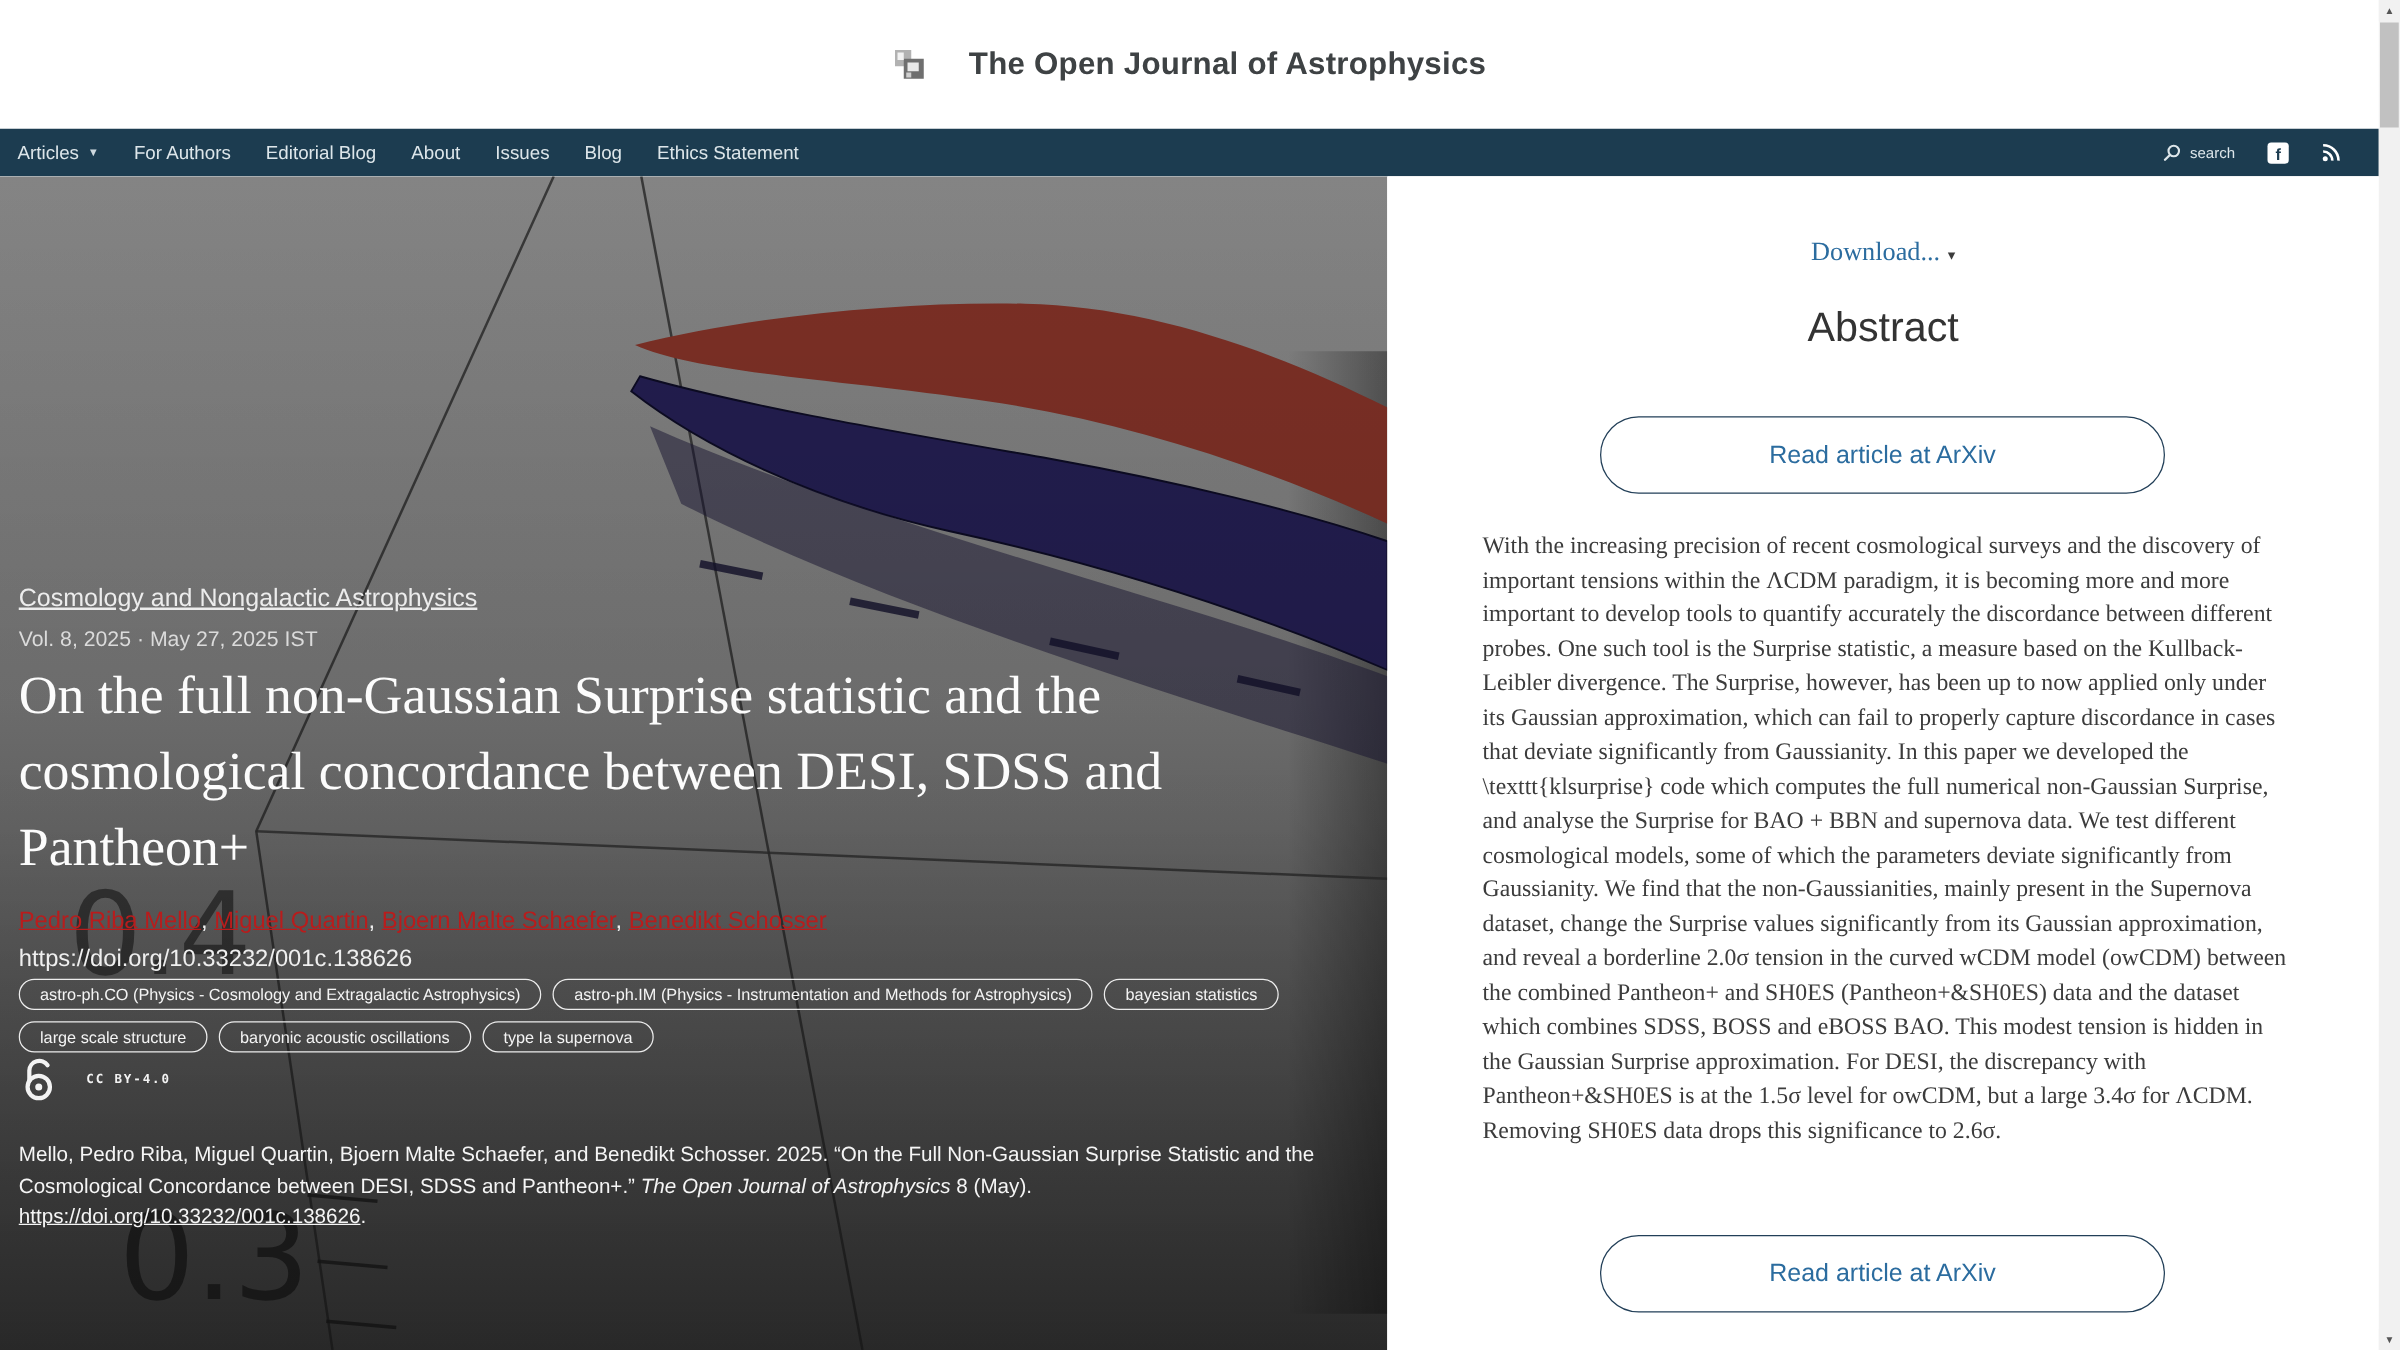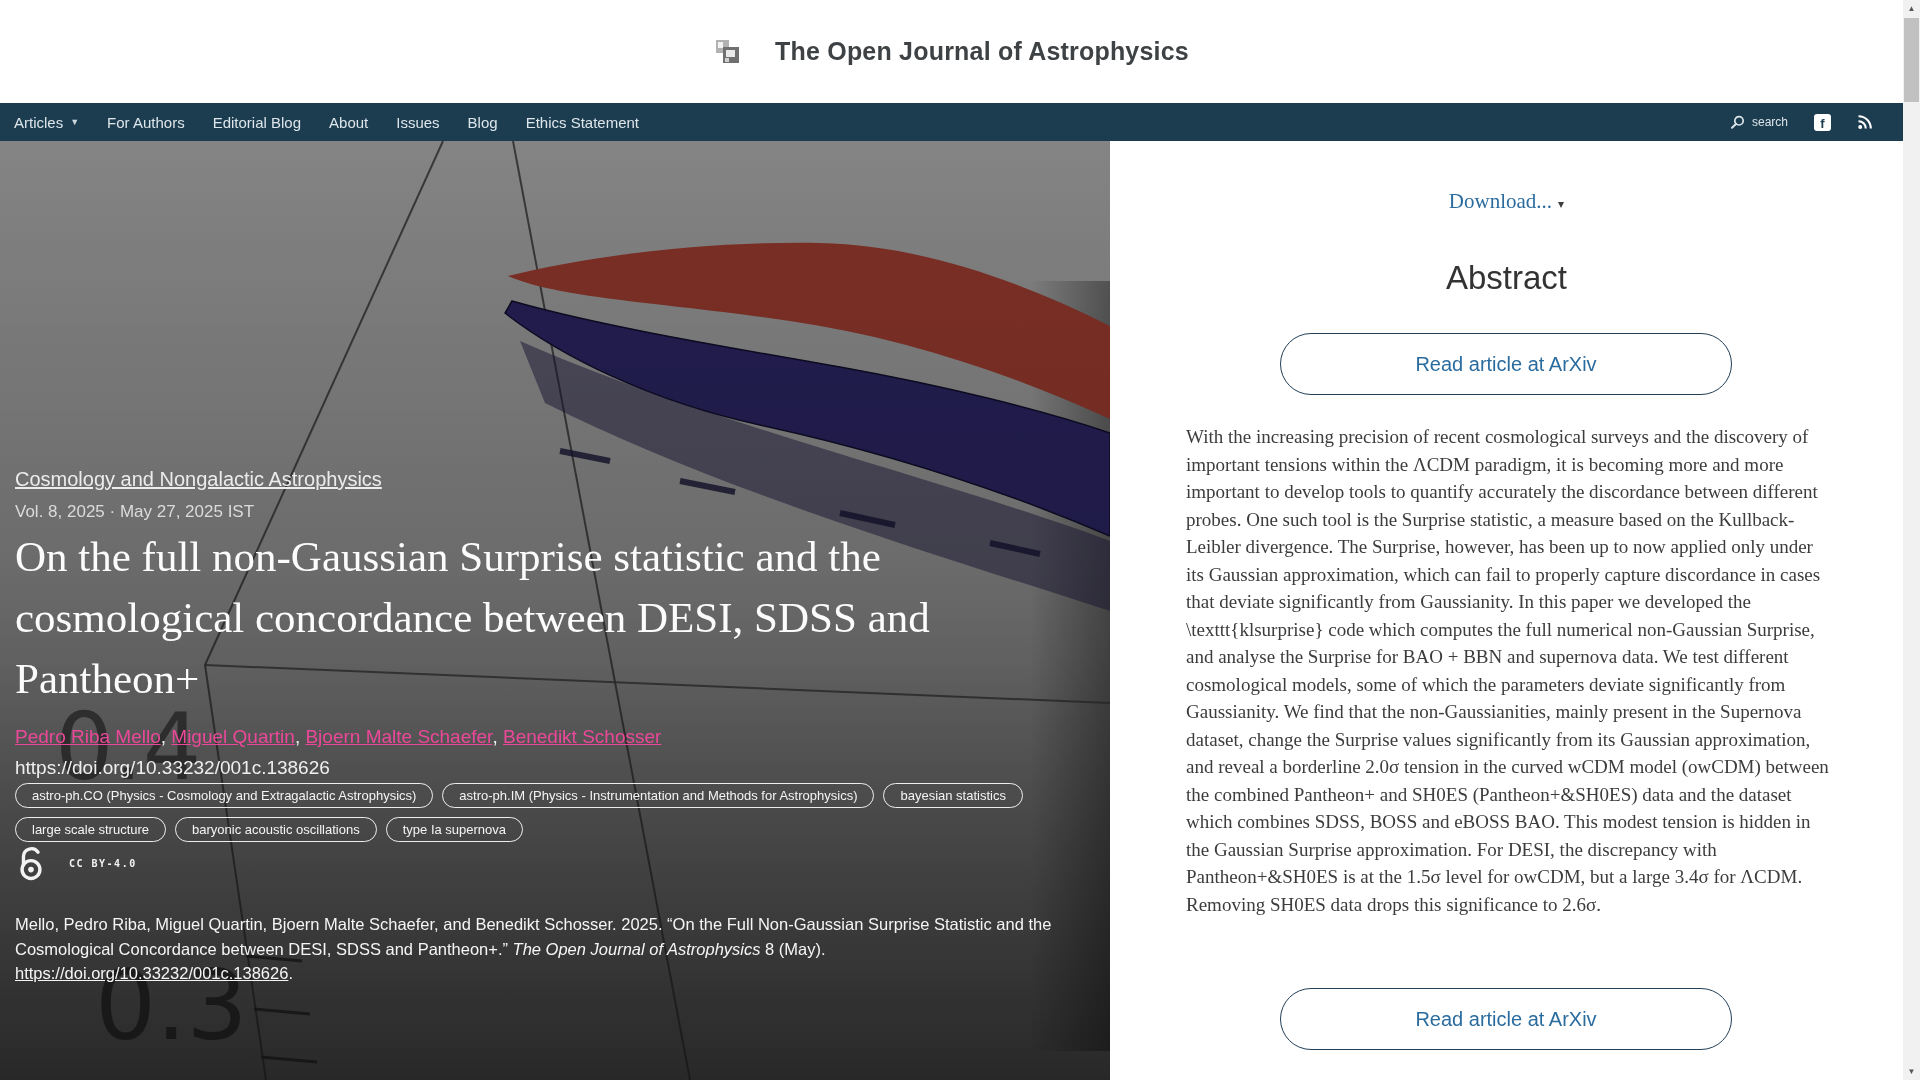--- a/index.html
+++ b/index.html
@@ -26,39 +26,39 @@
 
   
   #hero{position:absolute;left:0;top:141px;width:1110px;height:939px;overflow:hidden;}
   #hero-fig{position:absolute;left:0;top:0;}
   .hero-text{position:absolute;left:15px;color:#f2f2f2;}
   #hero-category{top:327px;font-size:20px;color:#ececec;text-decoration:underline;cursor:pointer;}
   #hero-meta{top:361px;font-size:17px;color:#dbdbdb;}
   #hero-title{top:385px;width:1040px;font-family:"Liberation Serif",serif;font-weight:400;
               font-size:43px;line-height:61px;color:#fcfcfc;}
   #hero-authors{top:585px;font-size:19px;color:#f0f0f0;}
-  #hero-authors a{color:#ec4899;text-decoration:underline;cursor:pointer;text-align:center;}
+  #hero-authors a{color:#b91c1c;text-decoration:underline;cursor:pointer;text-align:center;}
   #hero-doi{top:616px;font-size:19px;color:#efefef;}
   #hero-tags{top:642px;display:flex;flex-direction:column;gap:9px;}
   .tag-row{display:flex;gap:9px;}
   .tag{border:1.5px solid rgba(255,255,255,.9);border-radius:14px;padding:4px 16px;
        font-size:13px;color:#f4f4f4;white-space:nowrap;cursor:pointer;}
   #license-row{top:703px;display:flex;align-items:center;gap:22px;}
   #license-label{font-family:"DejaVu Sans Mono",monospace;font-size:10px;font-weight:700;
                  letter-spacing:1.5px;color:#f3f3f3;}
   #hero-citation{top:771px;width:1088px;font-size:16.5px;line-height:24.5px;color:#f5f5f5;}
   #hero-citation .journal{font-style:italic;}
   #hero-citation a{color:#f5f5f5;text-decoration:underline;cursor:pointer;}
 
   
   #panel{position:absolute;left:1110px;top:141px;width:793px;height:939px;background:#ffffff;}
   #download-link{position:absolute;left:0;top:48px;width:100%;text-align:center;
                  font-family:"Liberation Serif",serif;font-size:21px;color:#2b6c9f;cursor:pointer;}
   #download-link .dl-caret{font-size:12px;color:#3c3c3c;margin-left:6px;}
-  #abstract-heading{position:absolute;left:0;top:118px;width:100%;text-align:center;
+  #abstract-heading{position:absolute;left:0;top:102px;width:100%;text-align:center;
                     font-size:33px;color:#333;font-weight:400;}
   .pill-button{position:absolute;left:170px;width:452px;height:62px;border:1px solid #223f58;
                border-radius:31px;background:#fff;display:flex;align-items:center;justify-content:center;
                font-size:20px;color:#2b6c9f;cursor:pointer;box-sizing:border-box;}
   #read-btn-top{top:192px;}
   #read-btn-bottom{top:847px;}
   #abstract-body{position:absolute;left:76px;top:270px;width:648px;
                  font-family:"Liberation Serif",serif;font-size:19px;line-height:27.5px;color:#3c3c3c;margin-top:12px;}
 
   

